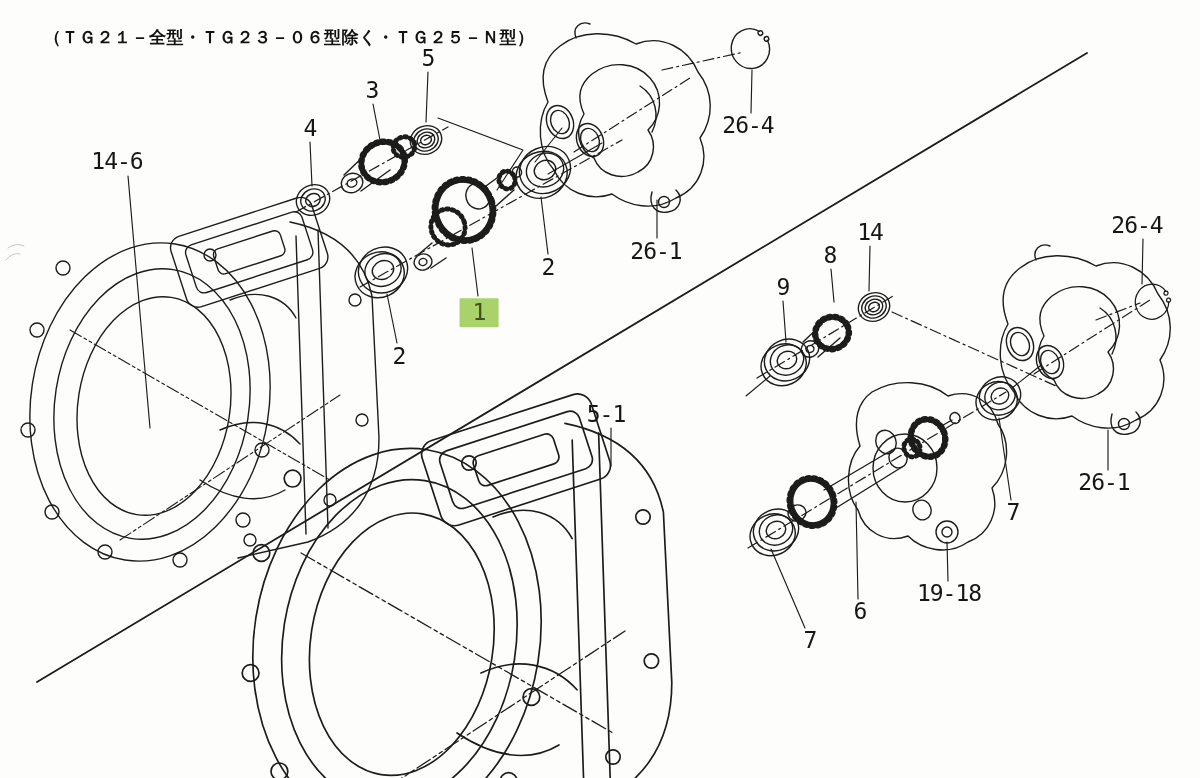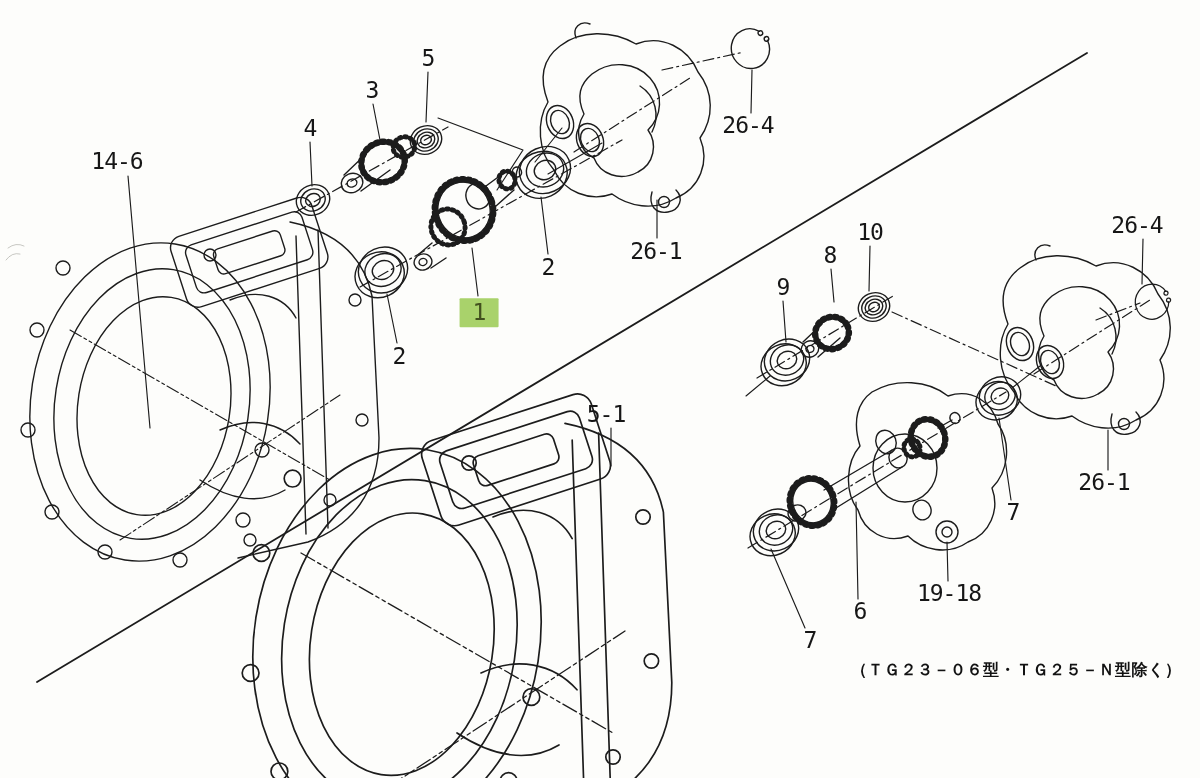--- a/index.html
+++ b/index.html
@@ -258,36 +258,36 @@
     <path d="M 870,246 L 869,291"></path>
     <path d="M 1143,239 L 1142,284"></path>
     <path d="M 1108,470 L 1108,430"></path>
     <path d="M 1011,500 L 999,418"></path>
     <path d="M 858,599 L 856,502"></path>
     <path d="M 948,581 L 947,542"></path>
     <path d="M 805,628 L 771,549"></path>
   </g>
 </svg>
 
-
-<div class="note small" style="left:851px;top:660px">（ＴＧ２３－０６型・ＴＧ２５－Ｎ型除く）</div>
+<div class="note" style="left:44px;top:26px">（ＴＧ２１－全型・ＴＧ２３－０６型除く・ＴＧ２５－Ｎ型）</div>
+
 
 <div class="plabel" style="left:117px;top:162px">14-6</div>
 <div class="plabel" style="left:310px;top:129px">4</div>
 <div class="plabel" style="left:372px;top:91px">3</div>
 <div class="plabel" style="left:428px;top:59px">5</div>
 <div class="plabel" style="left:548px;top:268px">2</div>
 <div class="plabel" style="left:656px;top:252px">26-1</div>
 <div class="plabel" style="left:748px;top:126px">26-4</div>
 <div class="plabel hl" style="left:479px;top:313px">1</div>
 <div class="plabel" style="left:399px;top:357px">2</div>
 <div class="plabel" style="left:606px;top:415px">5-1</div>
 <div class="plabel" style="left:783px;top:288px">9</div>
 <div class="plabel" style="left:830px;top:256px">8</div>
-<div class="plabel" style="left:870px;top:233px">10</div>
+<div class="plabel" style="left:870px;top:233px">14</div>
 <div class="plabel" style="left:1137px;top:226px">26-4</div>
 <div class="plabel" style="left:1104px;top:483px">26-1</div>
 <div class="plabel" style="left:1013px;top:513px">7</div>
 <div class="plabel" style="left:860px;top:612px">6</div>
 <div class="plabel" style="left:949px;top:594px">19-18</div>
 <div class="plabel" style="left:810px;top:641px">7</div>
 
 </div>
 
 </body></html>

